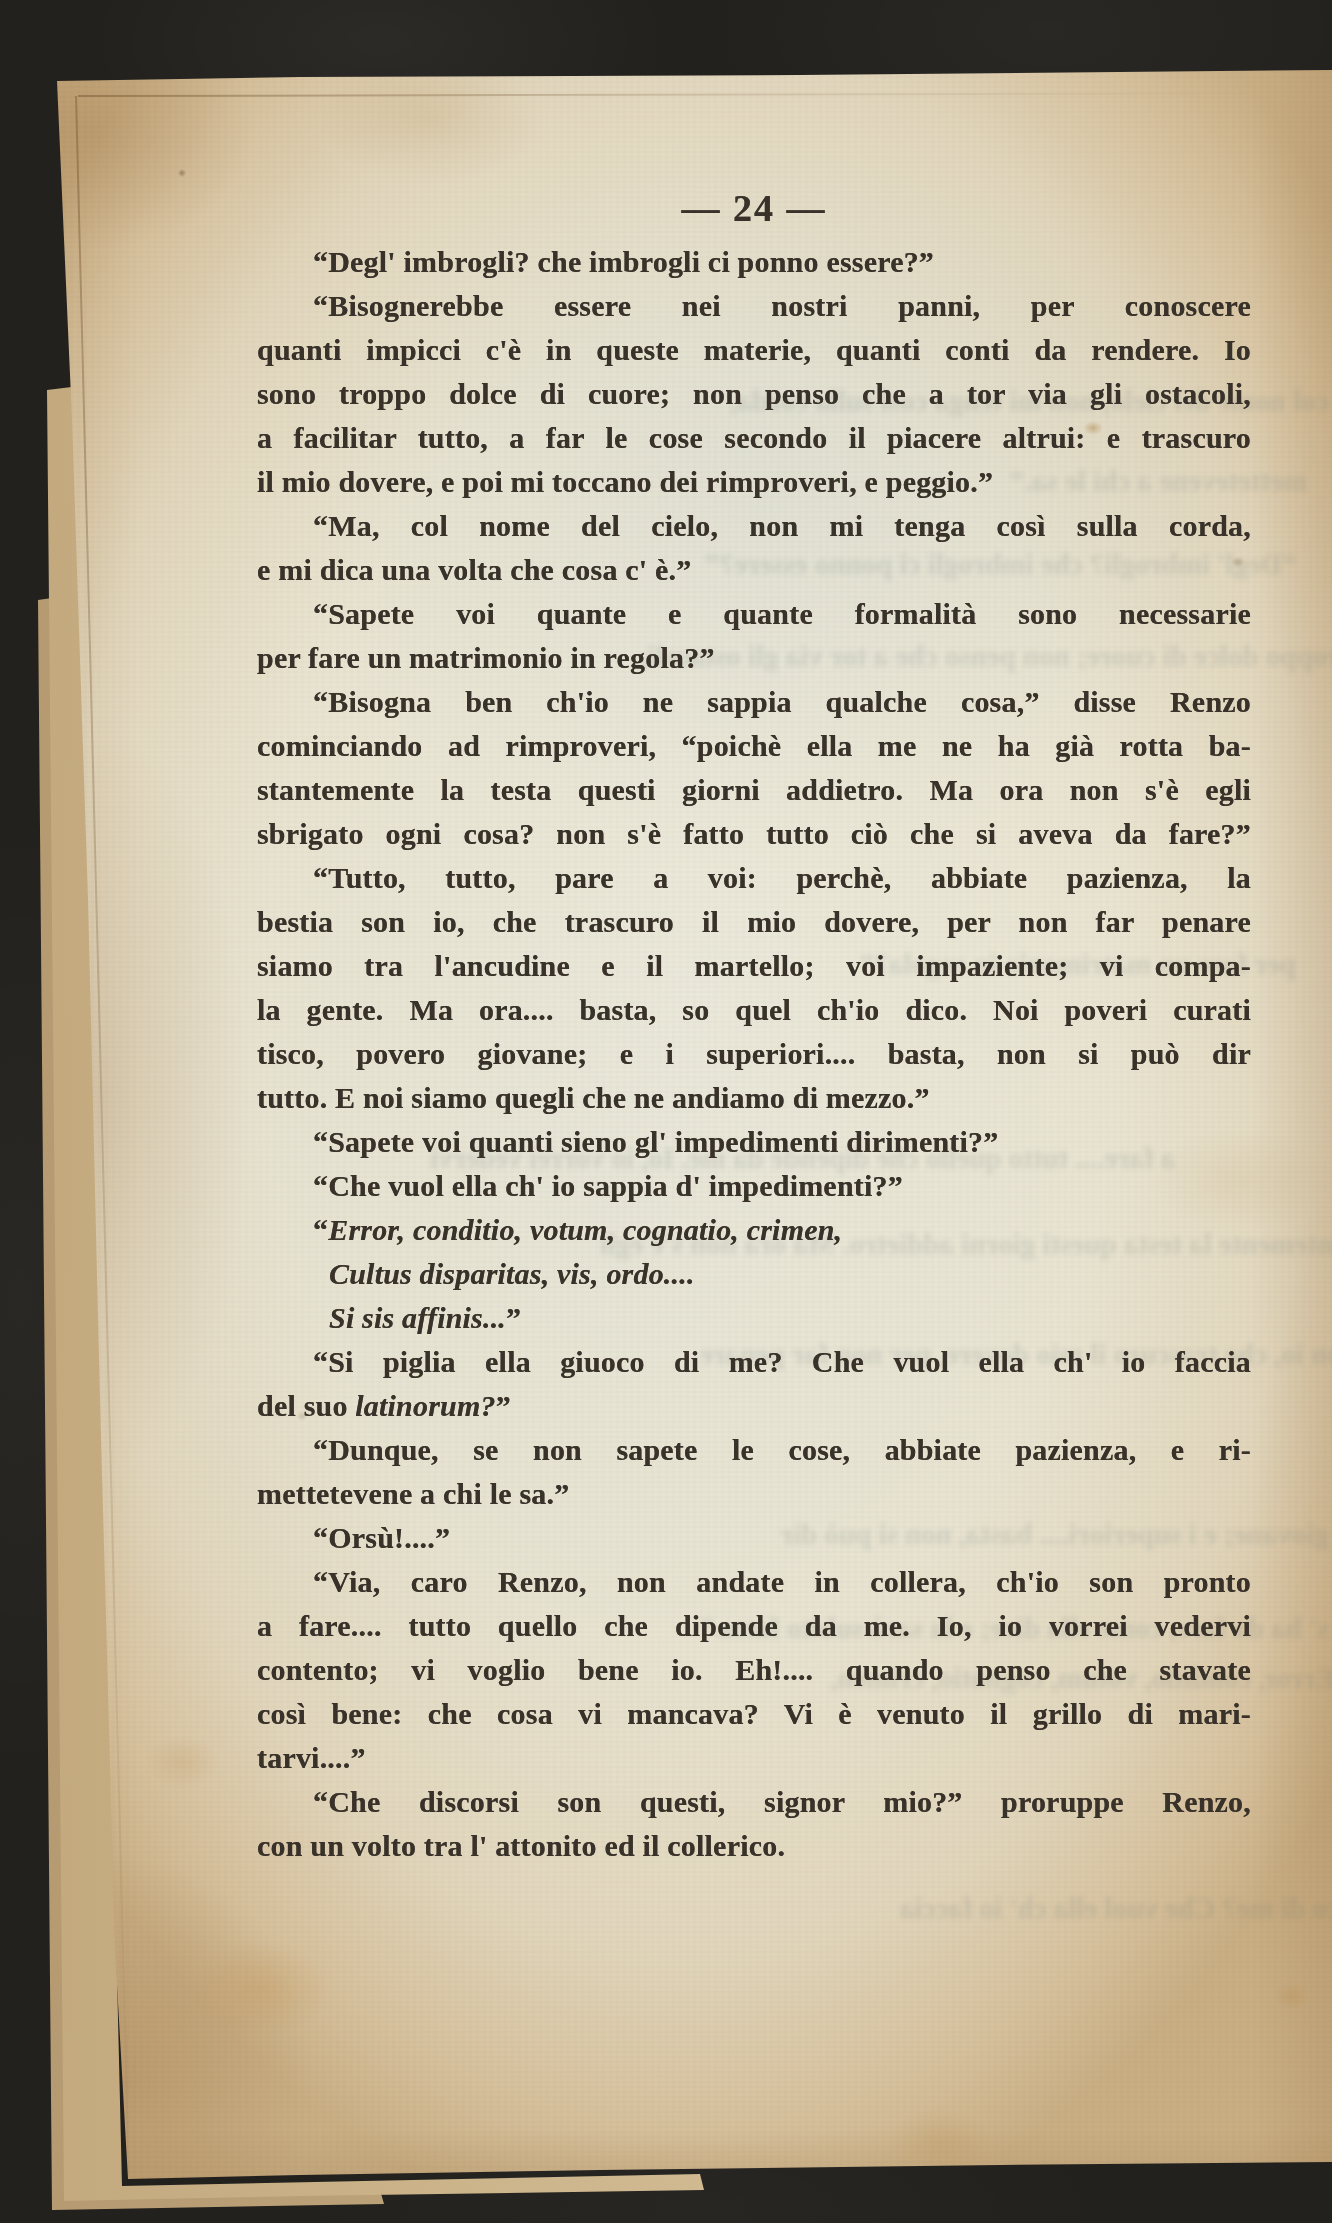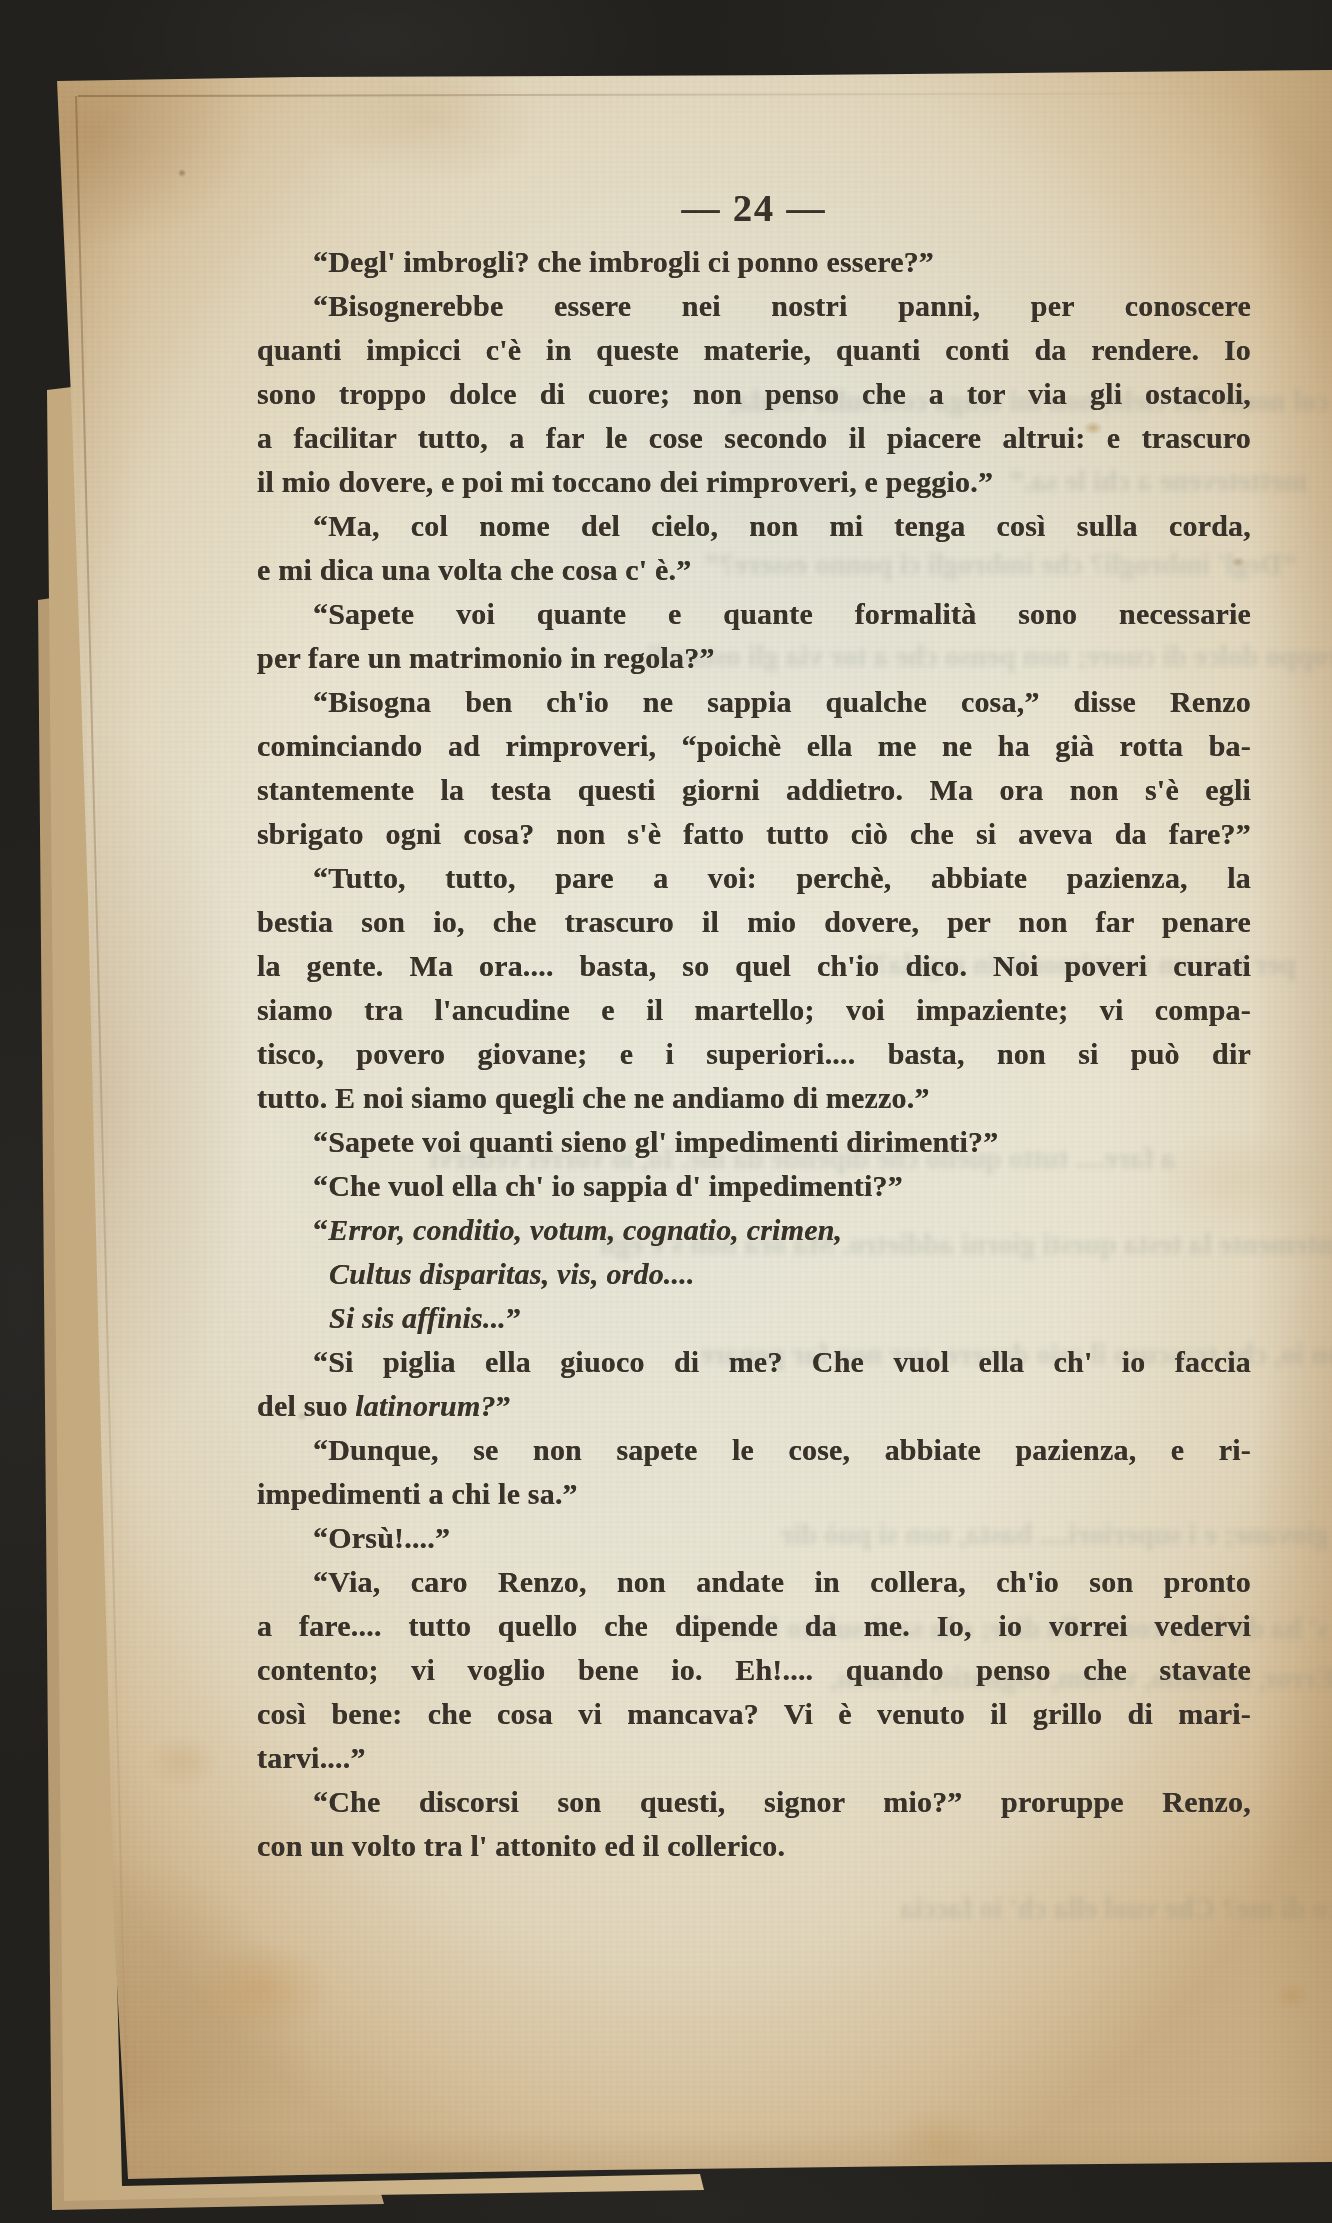--- a/index.html
+++ b/index.html
@@ -127,43 +127,43 @@
           </div>
           <div class="para">
             <div class="line first j"><span>“Bisogna ben ch'io ne sappia qualche cosa,” disse Renzo</span></div>
             <div class="line j"><span>cominciando ad rimproveri, “poichè ella me ne ha già rotta ba-</span></div>
             <div class="line j"><span>stantemente la testa questi giorni addietro. Ma ora non s'è egli</span></div>
             <div class="line j"><span>sbrigato ogni cosa? non s'è fatto tutto ciò che si aveva da fare?”</span></div>
           </div>
           <div class="para">
             <div class="line first j"><span>“Tutto, tutto, pare a voi: perchè, abbiate pazienza, la</span></div>
             <div class="line j"><span>bestia son io, che trascuro il mio dovere, per non far penare</span></div>
+            <div class="line j"><span>siamo tra l'ancudine e il martello; voi impaziente; vi compa-</span></div>
             <div class="line j"><span>la gente. Ma ora.... basta, so quel ch'io dico. Noi poveri curati</span></div>
-            <div class="line j"><span>siamo tra l'ancudine e il martello; voi impaziente; vi compa-</span></div>
             <div class="line j"><span>tisco, povero giovane; e i superiori.... basta, non si può dir</span></div>
             <div class="line "><span>tutto. E noi siamo quegli che ne andiamo di mezzo.”</span></div>
           </div>
           <div class="para">
             <div class="line first"><span>“Sapete voi quanti sieno gl' impedimenti dirimenti?”</span></div>
           </div>
           <div class="para">
             <div class="line first"><span>“Che vuol ella ch' io sappia d' impedimenti?”</span></div>
           </div>
           <div class="para">
             <div class="line first"><span>“</span><i>Error, conditio, votum, cognatio, crimen,</i></div>
             <div class="line verse"><i>Cultus disparitas, vis, ordo....</i></div>
             <div class="line verse"><i>Si sis affinis...</i><span>”</span></div>
           </div>
           <div class="para">
             <div class="line first j"><span>“Si piglia ella giuoco di me? Che vuol ella ch' io faccia</span></div>
             <div class="line "><span>del suo </span><i>latinorum?</i><span>”</span></div>
           </div>
           <div class="para">
             <div class="line first j"><span>“Dunque, se non sapete le cose, abbiate pazienza, e ri-</span></div>
-            <div class="line "><span>impedimenti a chi le sa.”</span></div>
+            <div class="line "><span>mettetevene a chi le sa.”</span></div>
           </div>
           <div class="para">
             <div class="line first"><span>“Orsù!....”</span></div>
           </div>
           <div class="para">
             <div class="line first j"><span>“Via, caro Renzo, non andate in collera, ch'io son pronto</span></div>
             <div class="line j"><span>a fare.... tutto quello che dipende da me. Io, io vorrei vedervi</span></div>
             <div class="line j"><span>contento; vi voglio bene io. Eh!.... quando penso che stavate</span></div>
             <div class="line j"><span>così bene: che cosa vi mancava? Vi è venuto il grillo di mari-</span></div>
             <div class="line "><span>tarvi....”</span></div>

